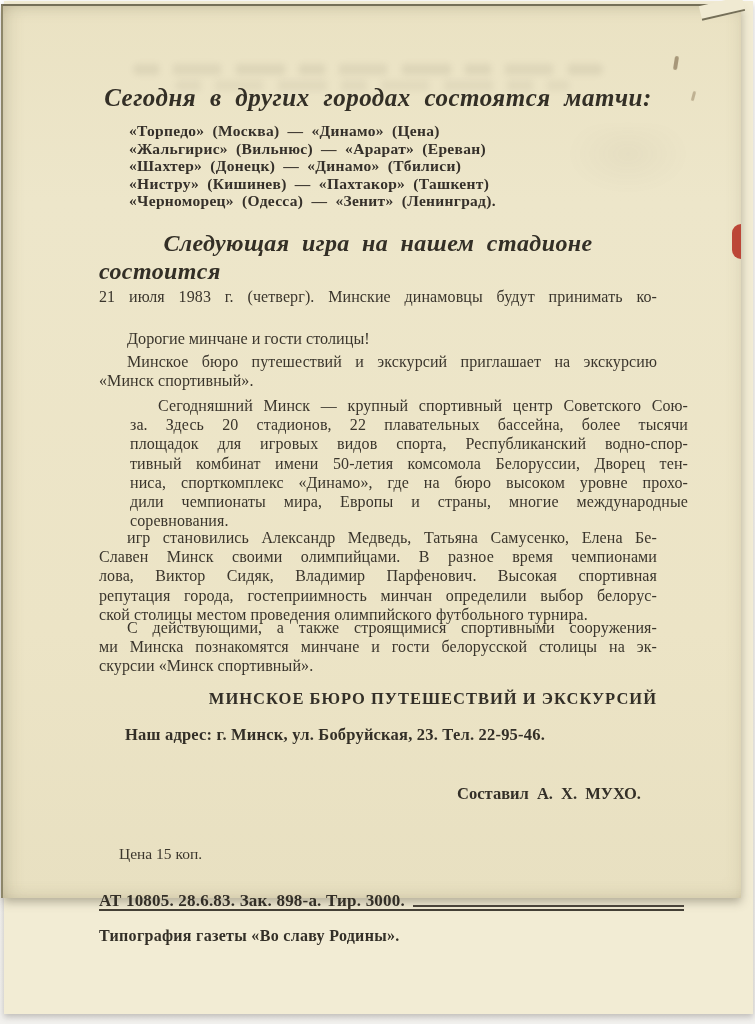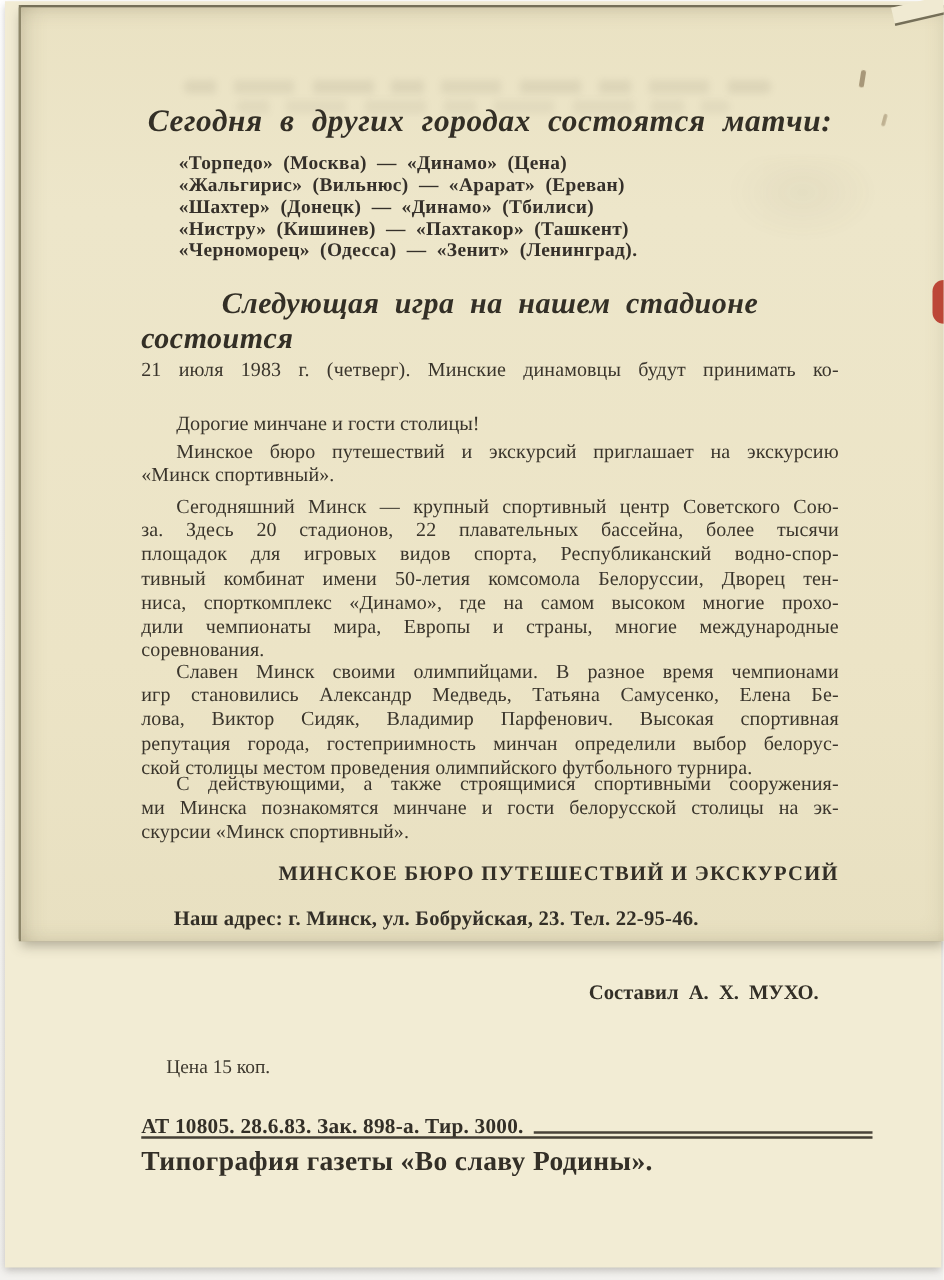--- a/index.html
+++ b/index.html
@@ -10,21 +10,21 @@
 
   
   .under-page {
     position:absolute; left:4px; top:1px; width:749px; height:1013px;
     background:#f2ecd4;
     box-shadow:0 3px 6px rgba(60,55,45,.28);
   }
 
   
   .page {
-    position:absolute; left:17px; top:6px; width:738px; height:747px;
+    position:absolute; left:3px; top:6px; width:738px; height:892px;
     background:linear-gradient(180deg,#eae2c3 0,#ede6ca 22%,#ece4c6 70%,#e8e0c1 100%);
     box-shadow:
       -2px 0 0 #8d8669,
       0 -2px 0 #756f58,
       -2px -2px 0 #7e785f,
       0 4px 9px rgba(90,85,70,.42),
       inset 12px 0 20px -12px rgba(110,100,70,.32),
       inset 0 12px 16px -12px rgba(110,100,70,.25),
       inset -6px -8px 22px -14px rgba(110,100,70,.30);
   }
@@ -73,21 +73,21 @@
     letter-spacing:.3px; word-spacing:4px; color:#35302a; }
 
   .heading2 { top:224px; font-style:italic; font-weight:bold; font-size:24px;
     line-height:27.5px; word-spacing:6px; letter-spacing:.4px; color:#332f26; }
   .heading2 .tline { text-align:left; text-align-last:center; }
 
   .body16 { font-size:16px; line-height:19.2px; letter-spacing:.1px; }
   .p1 { top:281px; }
   .p2 { top:324px; text-indent:28px; font-size:16.2px; }
   .p3 { top:346px; }
-  .p4 { top:390px; }
+  .p4 { top:390px;margin-left:31px; }
   .p5 { top:522px; }
   .p6 { top:612px; }
 
   .tline { text-align:justify; text-align-last:justify; }
   .tline.last { text-align-last:left; }
   .indent .tline:first-child { text-indent:28px;font-family:Liberation Serif, serif; }
   .plain .tline { text-align:left; text-align-last:left; }
 
   .bureau { top:683px; font-weight:bold; font-size:16.5px;
     text-align:right; letter-spacing:1px; color:#332f27; }
@@ -98,21 +98,21 @@
   .composed { top:778px; font-weight:bold; font-size:16.5px;
     text-align:right; padding-right:16px; word-spacing:4px; color:#332f27; }
 
   .price { top:839px; font-size:15.5px; padding-left:20px; color:#3d382e; }
 
   .imprint { left:96px; top:885px; width:585px; display:flex; align-items:flex-end;
     font-weight:bold; font-size:17px; color:#332f27; letter-spacing:.2px; }
   .imprint .rule-fill { flex:1; border-bottom:2px solid #4a443a; margin:0 0 4px 8px; }
 
   .printer { left:96px; top:903px; width:585px; border-top:2px solid #443f35;
-    padding-top:5px; font-weight:bold; font-size:22px; letter-spacing:.3px; color:#332f27; }
+    padding-top:16px; font-weight:bold; font-size:16px; letter-spacing:.3px; color:#332f27; }
 </style>
 </head>
 <body>
 
 <div class="scan">
   <div class="under-page"></div>
 
   <div class="page">
     <div class="corner-fold"></div>
 
@@ -150,28 +150,28 @@
     <div class="blk body16 p3 indent">
         <div class="tline">Минское бюро путешествий и экскурсий приглашает на экскурсию</div>
         <div class="tline last">«Минск спортивный».</div>
       </div>
 
     <div class="blk body16 p4 indent">
         <div class="tline">Сегодняшний Минск — крупный спортивный центр Советского Сою-</div>
         <div class="tline">за. Здесь 20 стадионов, 22 плавательных бассейна, более тысячи</div>
         <div class="tline">площадок для игровых видов спорта, Республиканский водно-спор-</div>
         <div class="tline">тивный комбинат имени 50-летия комсомола Белоруссии, Дворец тен-</div>
-        <div class="tline">ниса, спорткомплекс «Динамо», где на самом высоком многие прохо-</div>
+        <div class="tline">ниса, спорткомплекс «Динамо», где на бюро высоком уровне прохо-</div>
         <div class="tline">дили чемпионаты мира, Европы и страны, многие международные</div>
         <div class="tline last">соревнования.</div>
       </div>
 
     <div class="blk body16 p5 indent">
+        <div class="tline">игр становились Александр Медведь, Татьяна Самусенко, Елена Бе-</div>
         <div class="tline">Славен Минск своими олимпийцами. В разное время чемпионами</div>
-        <div class="tline">игр становились Александр Медведь, Татьяна Самусенко, Елена Бе-</div>
         <div class="tline">лова, Виктор Сидяк, Владимир Парфенович. Высокая спортивная</div>
         <div class="tline">репутация города, гостеприимность минчан определили выбор белорус-</div>
         <div class="tline last">ской столицы местом проведения олимпийского футбольного турнира.</div>
       </div>
 
     <div class="blk body16 p6 indent">
         <div class="tline">С действующими, а также строящимися спортивными сооружения-</div>
         <div class="tline">ми Минска познакомятся минчане и гости белорусской столицы на эк-</div>
         <div class="tline last">скурсии «Минск спортивный».</div>
       </div>

